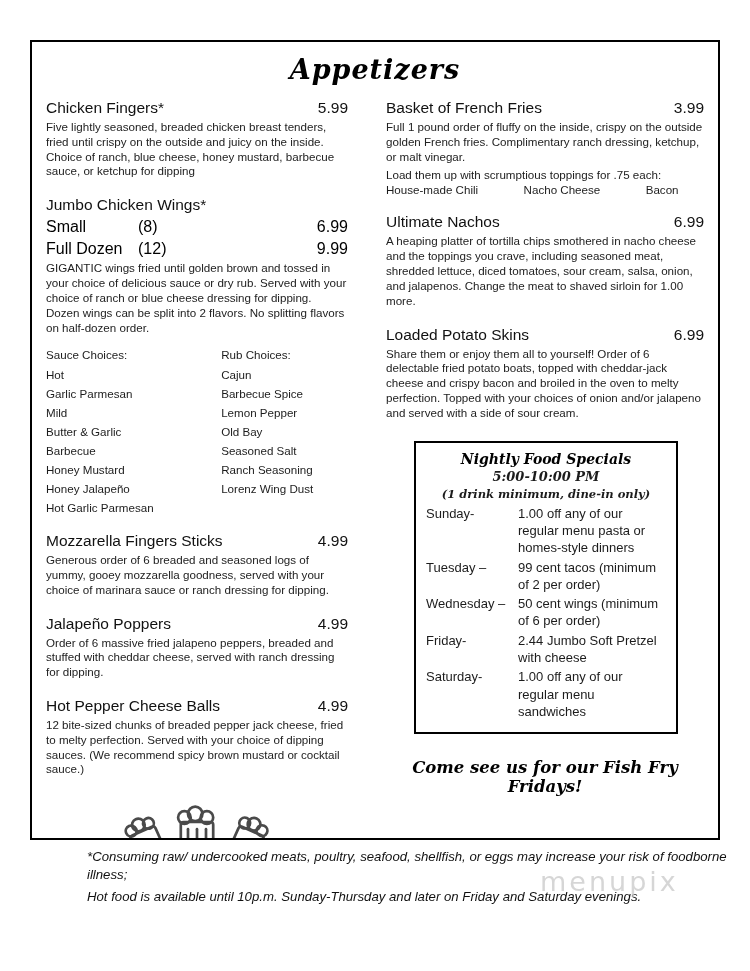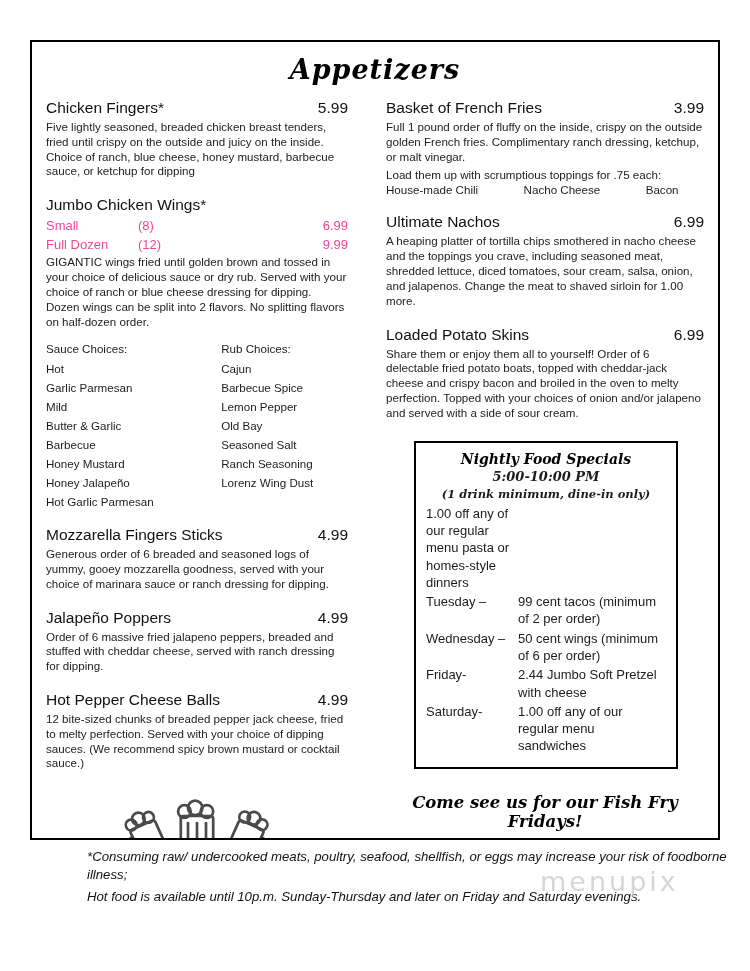--- a/index.html
+++ b/index.html
@@ -28,21 +28,21 @@
   .col-right { width:318px; margin-left:38px; }
 
   .item { margin-top:17px; }
   .item:first-child { margin-top:0; }
 
   .item-head { display:flex; align-items:baseline; font-size:15.5px; color:#111; }
   .item-price { margin-left:auto; }
 
   .item-desc { font-size:11.6px; line-height:1.28; margin-top:3px; color:#222; }
 
-  .size-row { display:flex; align-items:baseline; font-size:13px; margin-top:4px; color:#ec4899; }
+  .size-row { display:flex; align-items:baseline; font-size:16px; margin-top:4px; color:#000000; }
   .size-label { width:92px; }
   .size-price { margin-left:auto; }
 
   .choices { display:flex; font-size:11.6px; line-height:1.3; margin-top:8px; }
   .choice-col-sauce { width:58%; }
   .choice-col-rub { width:42%; }
   .choice-line { margin-top:4px; }
 
   .toppings-line { font-size:11.6px; margin-top:4px; }
   .toppings-row { display:flex; font-size:11.6px; margin-top:2px; width:92%; justify-content:space-between; }
@@ -231,20 +231,21 @@
           </div>
           <div class="item-desc">Share them or enjoy them all to yourself! Order of 6 delectable fried potato boats, topped with cheddar-jack cheese and crispy bacon and broiled in the oven to melty perfection. Topped with your choices of onion and/or jalapeno and served with a side of sour cream.</div>
         </div>
 
         <div class="specials-box">
           <div class="specials-title">Nightly Food Specials</div>
           <div class="specials-hours">5:00-10:00 PM</div>
           <div class="specials-note">(1 drink minimum, dine-in only)</div>
           <div class="specials-rows">
             <div class="special-row">
+              <span class="special-day">Sunday-</span>
               <span class="special-deal">1.00 off any of our regular menu pasta or homes-style dinners</span>
             </div>
             <div class="special-row">
               <span class="special-day">Tuesday –</span>
               <span class="special-deal">99 cent tacos (minimum of 2 per order)</span>
             </div>
             <div class="special-row">
               <span class="special-day">Wednesday –</span>
               <span class="special-deal">50 cent wings (minimum of 6 per order)</span>
             </div>

